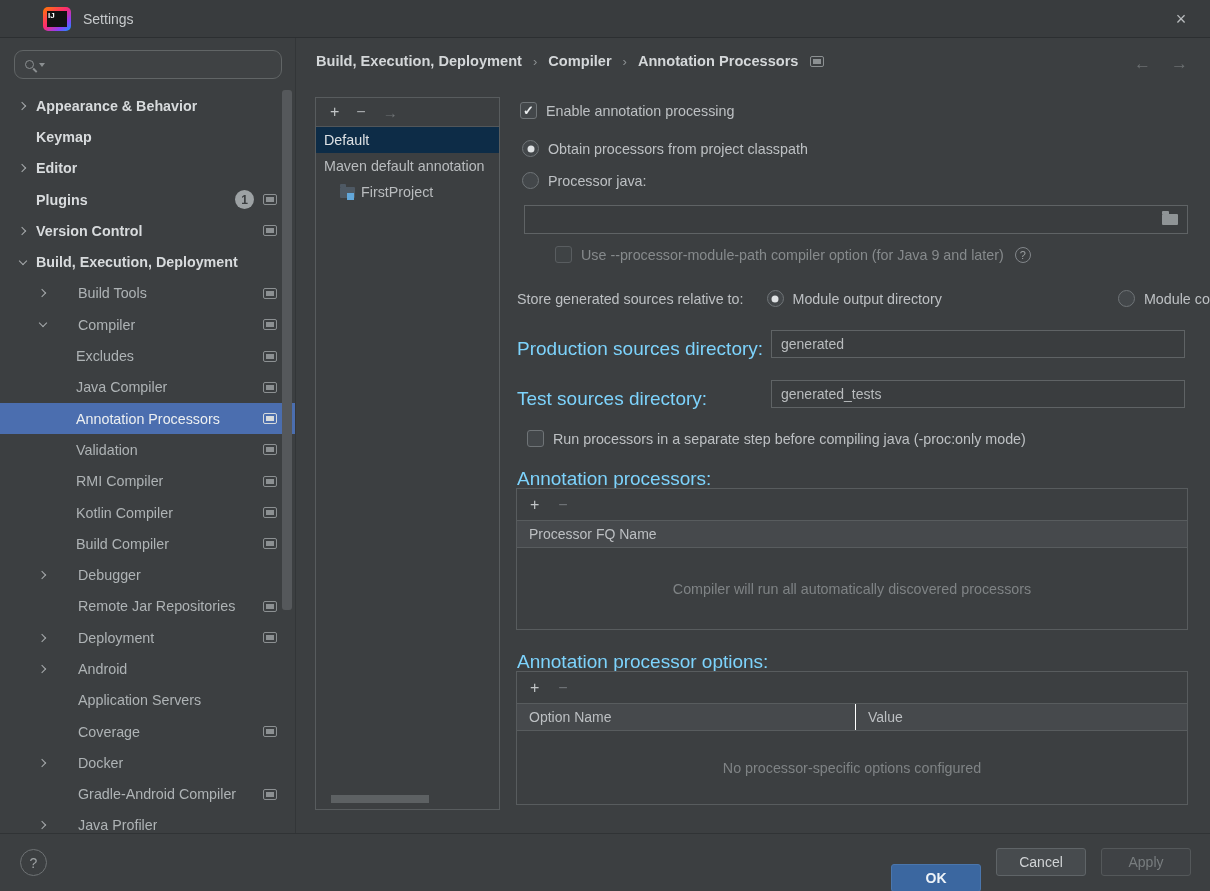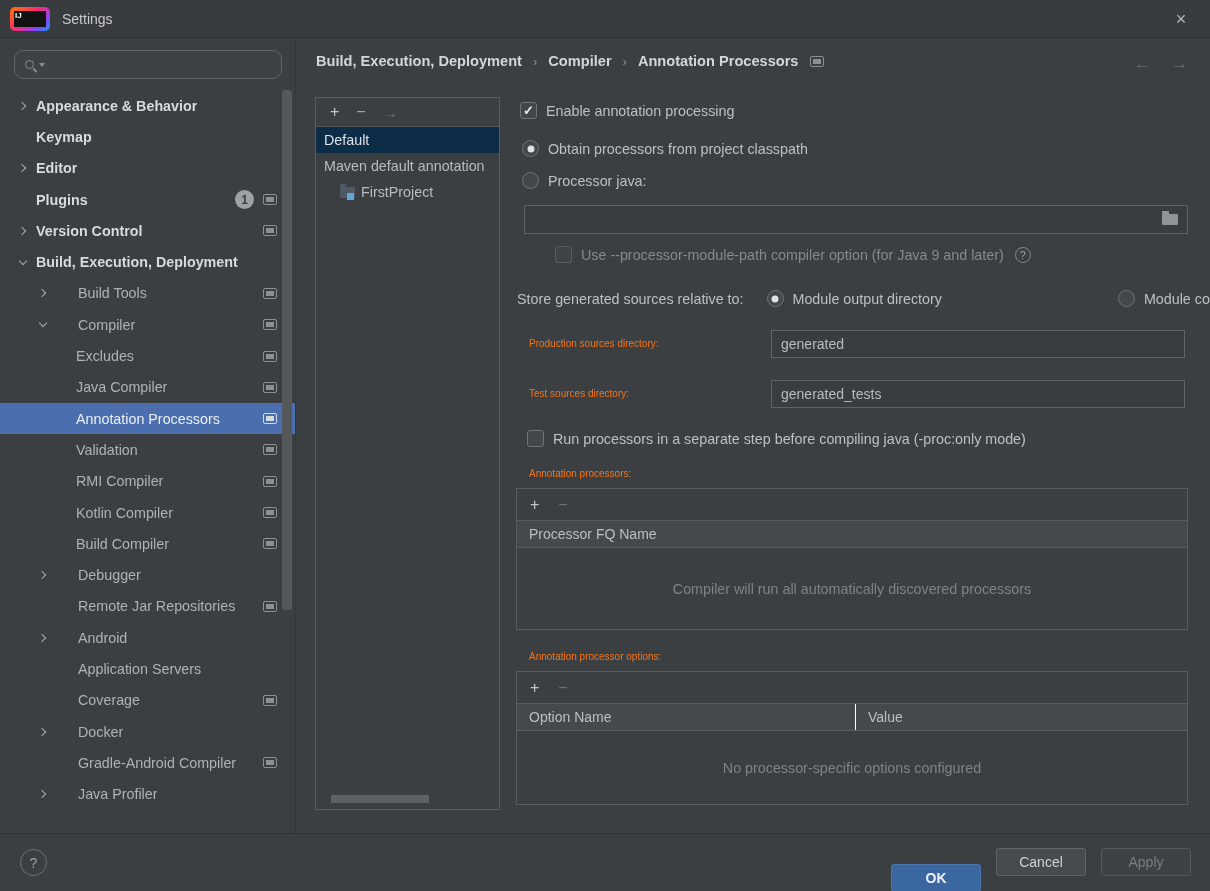--- a/index.html
+++ b/index.html
@@ -1,21 +1,21 @@
 <!DOCTYPE html>
 <html style="--accent-blue: #4b6eaf; --list-selection: #0d2c47; --primary-button: #3b67a0; --badge-bg: #9da2a4;"><head>
 <meta charset="utf-8">
 <style>
   * { margin:0; padding:0; box-sizing:border-box; }
   html,body { width:1210px; height:891px; background:#3c3f41; font-family:"Liberation Sans",sans-serif; overflow:hidden; }
   #app { position:relative; width:1210px; height:891px; background:#3c3f41; color:#bdc0c3; font-size:14px; }
 
   
   .titlebar { position:absolute; top:0; left:0; right:0; height:38px; background:#393c3e; border-bottom:1px solid #2c2f31; display:flex; align-items:center; padding-left:10px; }
-  .app-logo { width:40px; height:24px; border-radius:5px; background:linear-gradient(140deg,#ff7a00 0%,#fd2b71 45%,#8a41f7 75%,#0a9bfb 100%); position:relative; }
+  .app-logo { width:28px; height:24px; border-radius:5px; background:linear-gradient(140deg,#ff7a00 0%,#fd2b71 45%,#8a41f7 75%,#0a9bfb 100%); position:relative;margin-left:33px; }
   .app-logo .logo-inner { position:absolute; inset:4px; background:#121212; color:#fff; font-size:8px; font-weight:bold; line-height:9px; padding-left:1px; }
   .title-text { margin-left:12px; color:#c7cacc; font-size:14px; }
   .close-btn { position:absolute; right:16px; top:6px; width:26px; height:26px; display:flex; align-items:center; justify-content:center; color:#b9bcbe; font-size:18px; cursor:default; }
 
   
   .sidebar { position:absolute; left:0; top:38px; width:296px; bottom:58px; background:#3c3f41; border-right:1px solid #333638; overflow:hidden; }
   .search-box { position:absolute; left:14px; top:12px; width:268px; height:29px; border:1px solid #616566; border-radius:9px; background:#3f4244; display:flex; align-items:center; padding-left:10px; gap:3px; }
   .lens { width:9px; height:9px; border:1.5px solid #8b8f91; border-radius:50%; position:relative; }
   .lens::after { content:''; position:absolute; width:1.5px; height:5px; background:#8b8f91; left:8px; top:7px; transform:rotate(-45deg); }
   .search-caret { width:0; height:0; border-left:3px solid transparent; border-right:3px solid transparent; border-top:4px solid #8b8f91; margin-left:2px; }
@@ -64,21 +64,21 @@
   .cbx { width:17px; height:17px; background:#43474a; border:1.4px solid #6f7477; border-radius:3px; display:flex; align-items:center; justify-content:center; color:#e9ecee; font-size:13px; font-weight:bold; flex:none; }
   .cbx.disabled { border-color:#595d60; background:#3f4345; }
   .radio { width:17px; height:17px; background:#43474a; border:1.4px solid #6f7477; border-radius:50%; position:relative; flex:none; }
   .radio.on::after { content:''; position:absolute; width:7px; height:7px; border-radius:50%; background:#dfe2e4; left:50%; top:50%; transform:translate(-50%,-50%); }
   .lbl { color:#bdc0c3; font-size:14.3px; white-space:nowrap; }
   .lbl.dim { color:#868a8c; }
   .qmark { width:16px; height:16px; border-radius:50%; border:1px solid #82868a; color:#9b9fa1; font-size:11px; display:flex; align-items:center; justify-content:center; margin-left:2px; }
   .textfield { background:#3a3d3f; border:1px solid #5f6365; color:#b9bcbe; font-size:14px; display:flex; align-items:center; padding:0 9px; }
   .folder-icon { width:16px; height:11px; background:#8f9496; border-radius:1px; position:relative; margin-left:auto; flex:none; }
   .folder-icon::before { content:''; position:absolute; top:-3px; left:0; width:7px; height:3px; background:#8f9496; border-radius:1px 1px 0 0; }
-  .section-label { position:absolute; color:#f97316; font-size:10px;margin-left:12px; }
+  .section-label { position:absolute; color:#7dd3fc; font-size:19px; }
   .tpanel { position:absolute; border:1px solid #585c5e; display:flex; flex-direction:column; }
   .tpanel-toolbar { height:31px; display:flex; align-items:center; gap:19px; padding-left:13px; font-size:16px; flex:none; }
   .tpanel-header { height:28px; background:#46494c; border-top:1px solid #585c5e; border-bottom:1px solid #585c5e; display:flex; align-items:center; color:#bcbfc2; font-size:14px; flex:none; }
   .tpanel-header .hcell { padding-left:12px; height:100%; display:flex; align-items:center; }
   .tpanel-header .hcell.first { width:339px; border-right:1px solid #ffffff; }
   .tpanel-body { flex:1; display:flex; align-items:center; justify-content:center; color:#7f8385; font-size:14.3px; }
 
   
   .footer { position:absolute; left:0; right:0; bottom:0; height:58px; background:#3c3f41; border-top:1px solid #303335; }
   .help-btn { position:absolute; left:20px; top:15px; width:27px; height:27px; border-radius:50%; border:1px solid #6e7274; color:#9ea2a4; font-size:14px; display:flex; align-items:center; justify-content:center; }
@@ -215,20 +215,29 @@
         </div>
         <div class="tree-row lvl1">
           <span class="chev-box">
             <span class="chev"></span>
           </span>
           <span class="tree-label">Debugger</span>
         </div>
         <div class="tree-row lvl1">
           <span class="chev-box"></span>
           <span class="tree-label">Remote Jar Repositories</span>
+          <span class="row-right">
+            <span class="mon"></span>
+          </span>
+        </div>
+        <div class="tree-row lvl1">
+          <span class="chev-box">
+            <span class="chev"></span>
+          </span>
+          <span class="tree-label">Deployment</span>
           <span class="row-right">
             <span class="mon"></span>
           </span>
         </div>
         <div class="tree-row lvl1">
           <span class="chev-box">
             <span class="chev"></span>
           </span>
           <span class="tree-label">Android</span>
         </div>

